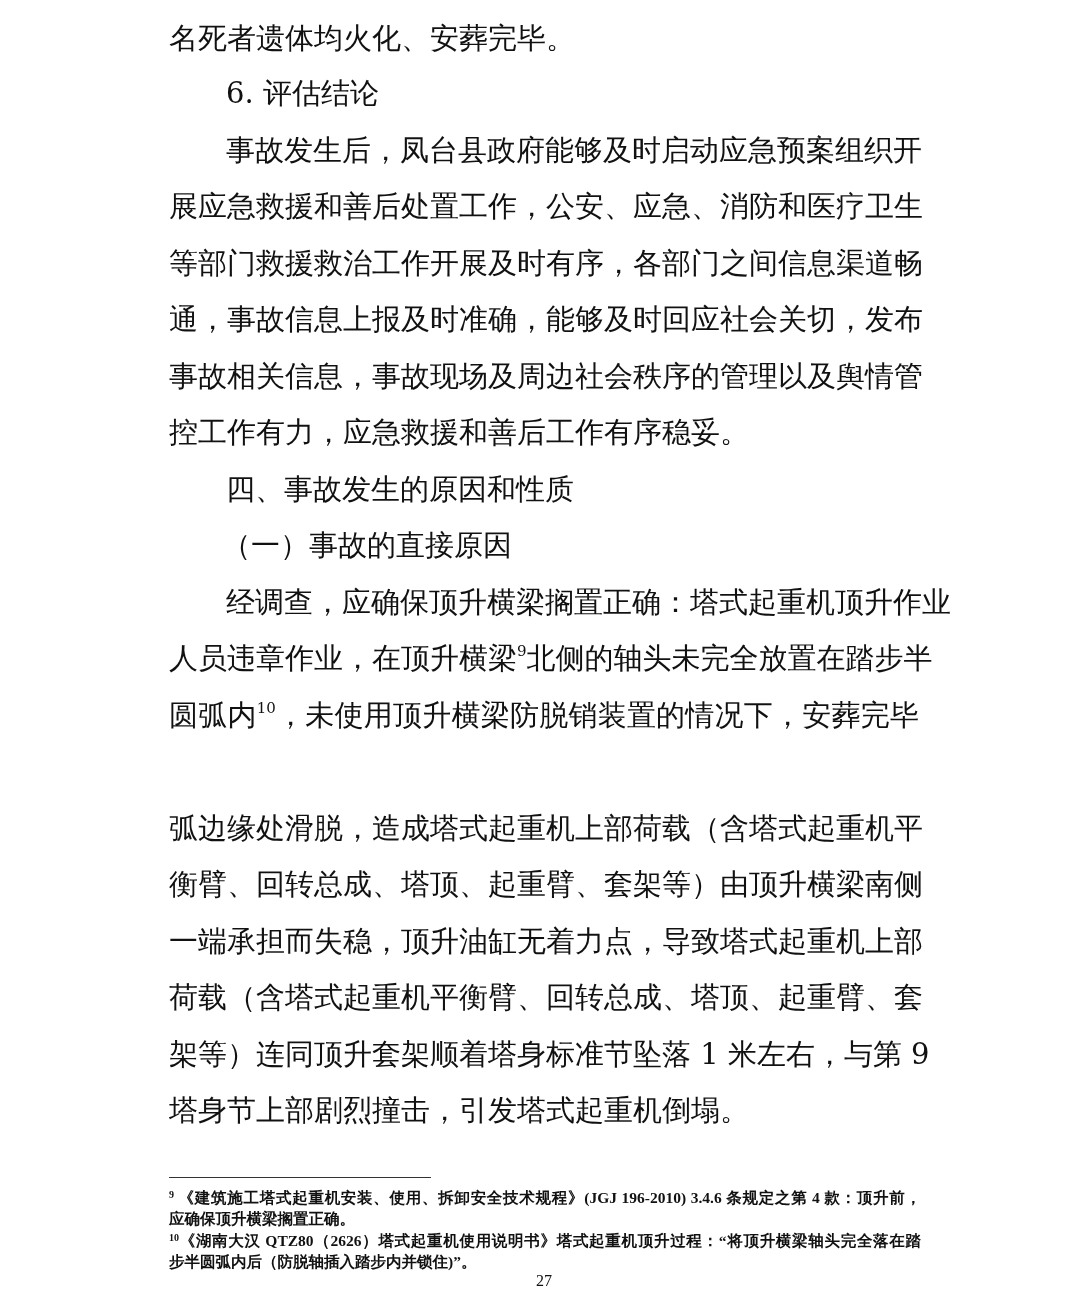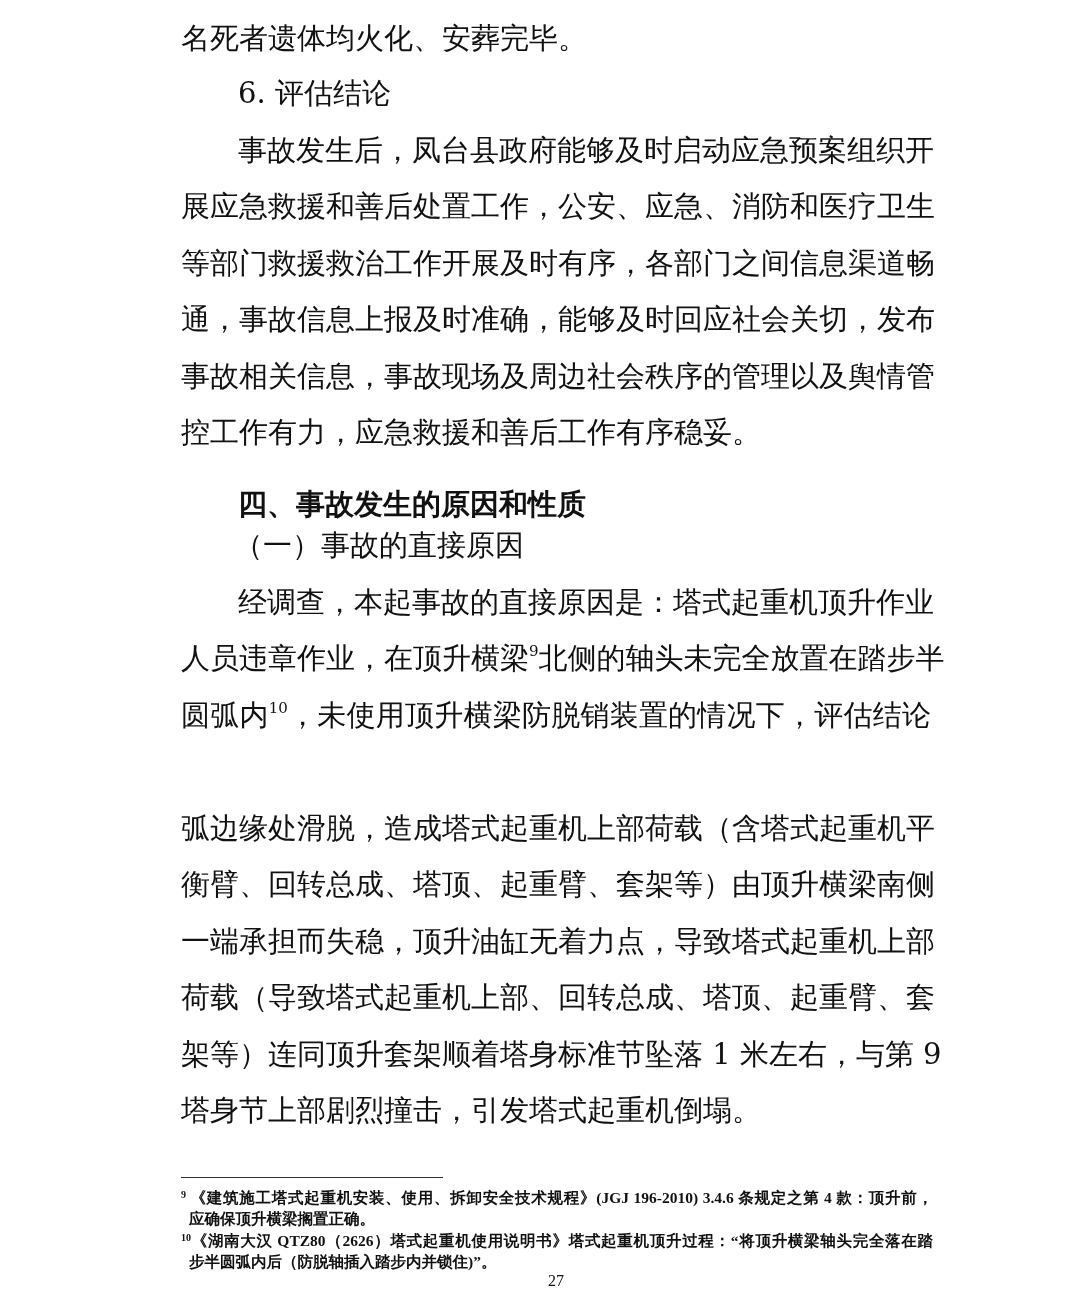--- a/index.html
+++ b/index.html
@@ -1,63 +1,63 @@
 <!DOCTYPE html>
 <html><head>
 <meta charset="utf-8">
 <style>
   html, body { margin: 0; padding: 0; background: #ffffff; }
   body { width: 1080px; height: 1300px; position: relative; overflow: hidden; color: #111; }
-  .page { position: absolute; left: 16px; top: 0; width: 1004px; height: 1300px; background: #fff; }
+  .page { position: absolute; left: 4px; top: 0; width: 1004px; height: 1300px; background: #fff; }
   .line {
     position: absolute; left: 165px; width: 750px;
     font-family: "DejaVu Serif", "Liberation Serif", serif;
     font-size: 29px; line-height: 40px; white-space: nowrap;
     text-align: justify; text-align-last: justify; letter-spacing: 0px;
   }
   .line.last { text-align-last: left; }
   .indent { left: 222px; width: 693px; }
-  .heading { font-family: "DejaVu Sans", "Liberation Sans", sans-serif; font-weight: bold; text-align-last: left; margin-top: 15px; }
+  .heading { font-family: "DejaVu Sans", "Liberation Sans", sans-serif; font-weight: normal; text-align-last: left; }
   .sub { text-align-last: left; }
   sup { font-size: 15px; vertical-align: 12px; line-height: 0; }
   .fn-rule { position: absolute; left: 165px; top: 1177px; width: 262px; height: 1px; background: #333; }
   .fn {
     position: absolute; left: 165px; width: 752px;
     font-family: "Liberation Serif", "DejaVu Serif", serif;
     font-size: 15.5px; line-height: 22px; white-space: nowrap;
     text-align: justify; text-align-last: justify; font-weight: bold;
   }
-  .fn.last { text-align-last: left; margin-left: 8px; }
+  .fn.last { text-align-last: left; }
   .fn sup { font-size: 10px; vertical-align: 5px; }
   .pageno {
     position: absolute; left: 0; width: 1080px; top: 1272px; text-align: center;
     font-family: "Liberation Serif", "DejaVu Serif", serif; font-size: 16px;
   }
 </style>
 </head>
 <body>
 
 <div class="page">
   <div class="line last" style="top:18px">名死者遗体均火化、安葬完毕。</div>
   <div class="line indent sub" style="top:73px">6. 评估结论</div>
   <div class="line indent" style="top:130px">事故发生后，凤台县政府能够及时启动应急预案组织开</div>
   <div class="line" style="top:186px">展应急救援和善后处置工作，公安、应急、消防和医疗卫生</div>
   <div class="line" style="top:243px">等部门救援救治工作开展及时有序，各部门之间信息渠道畅</div>
   <div class="line" style="top:299px">通，事故信息上报及时准确，能够及时回应社会关切，发布</div>
   <div class="line" style="top:356px">事故相关信息，事故现场及周边社会秩序的管理以及舆情管</div>
   <div class="line last" style="top:412px">控工作有力，应急救援和善后工作有序稳妥。</div>
   <div class="line indent heading" style="top:469px">四、事故发生的原因和性质</div>
   <div class="line indent sub" style="top:525px;left:218px">（一）事故的直接原因</div>
-  <div class="line indent" style="top:582px">经调查，本起事故的直接原因是：塔式起重机顶升作业</div>
+  <div class="line indent" style="top:582px">经调查，应确保顶升横梁搁置正确：塔式起重机顶升作业</div>
   <div class="line" style="top:638px"><span>人员违章作业，在顶升横梁</span><sup>9</sup><span>北侧的轴头未完全放置在踏步半</span></div>
-  <div class="line" style="top:695px"><span>圆弧内</span><sup>10</sup><span>，未使用顶升横梁防脱销装置的情况下，评估结论</span></div>
+  <div class="line" style="top:695px"><span>圆弧内</span><sup>10</sup><span>，未使用顶升横梁防脱销装置的情况下，安葬完毕</span></div>
   <div class="line" style="top:808px">弧边缘处滑脱，造成塔式起重机上部荷载（含塔式起重机平</div>
   <div class="line" style="top:864px">衡臂、回转总成、塔顶、起重臂、套架等）由顶升横梁南侧</div>
   <div class="line" style="top:921px">一端承担而失稳，顶升油缸无着力点，导致塔式起重机上部</div>
-  <div class="line" style="top:977px">荷载（导致塔式起重机上部、回转总成、塔顶、起重臂、套</div>
+  <div class="line" style="top:977px">荷载（含塔式起重机平衡臂、回转总成、塔顶、起重臂、套</div>
   <div class="line" style="top:1034px">架等）连同顶升套架顺着塔身标准节坠落 1 米左右，与第 9</div>
   <div class="line last" style="top:1090px">塔身节上部剧烈撞击，引发塔式起重机倒塌。</div>
 
   <div class="fn-rule"></div>
 
   <div class="fn" style="top:1187px"><sup>9</sup> <span>《建筑施工塔式起重机安装、使用、拆卸安全技术规程》(JGJ 196-2010) 3.4.6 条规定之第 4 款：顶升前，</span></div>
   <div class="fn last" style="top:1208px">应确保顶升横梁搁置正确。</div>
   <div class="fn" style="top:1230px"><sup>10</sup><span>《湖南大汉 QTZ80（2626）塔式起重机使用说明书》塔式起重机顶升过程：“将顶升横梁轴头完全落在踏</span></div>
   <div class="fn last" style="top:1251px">步半圆弧内后（防脱轴插入踏步内并锁住)”。</div>
 

